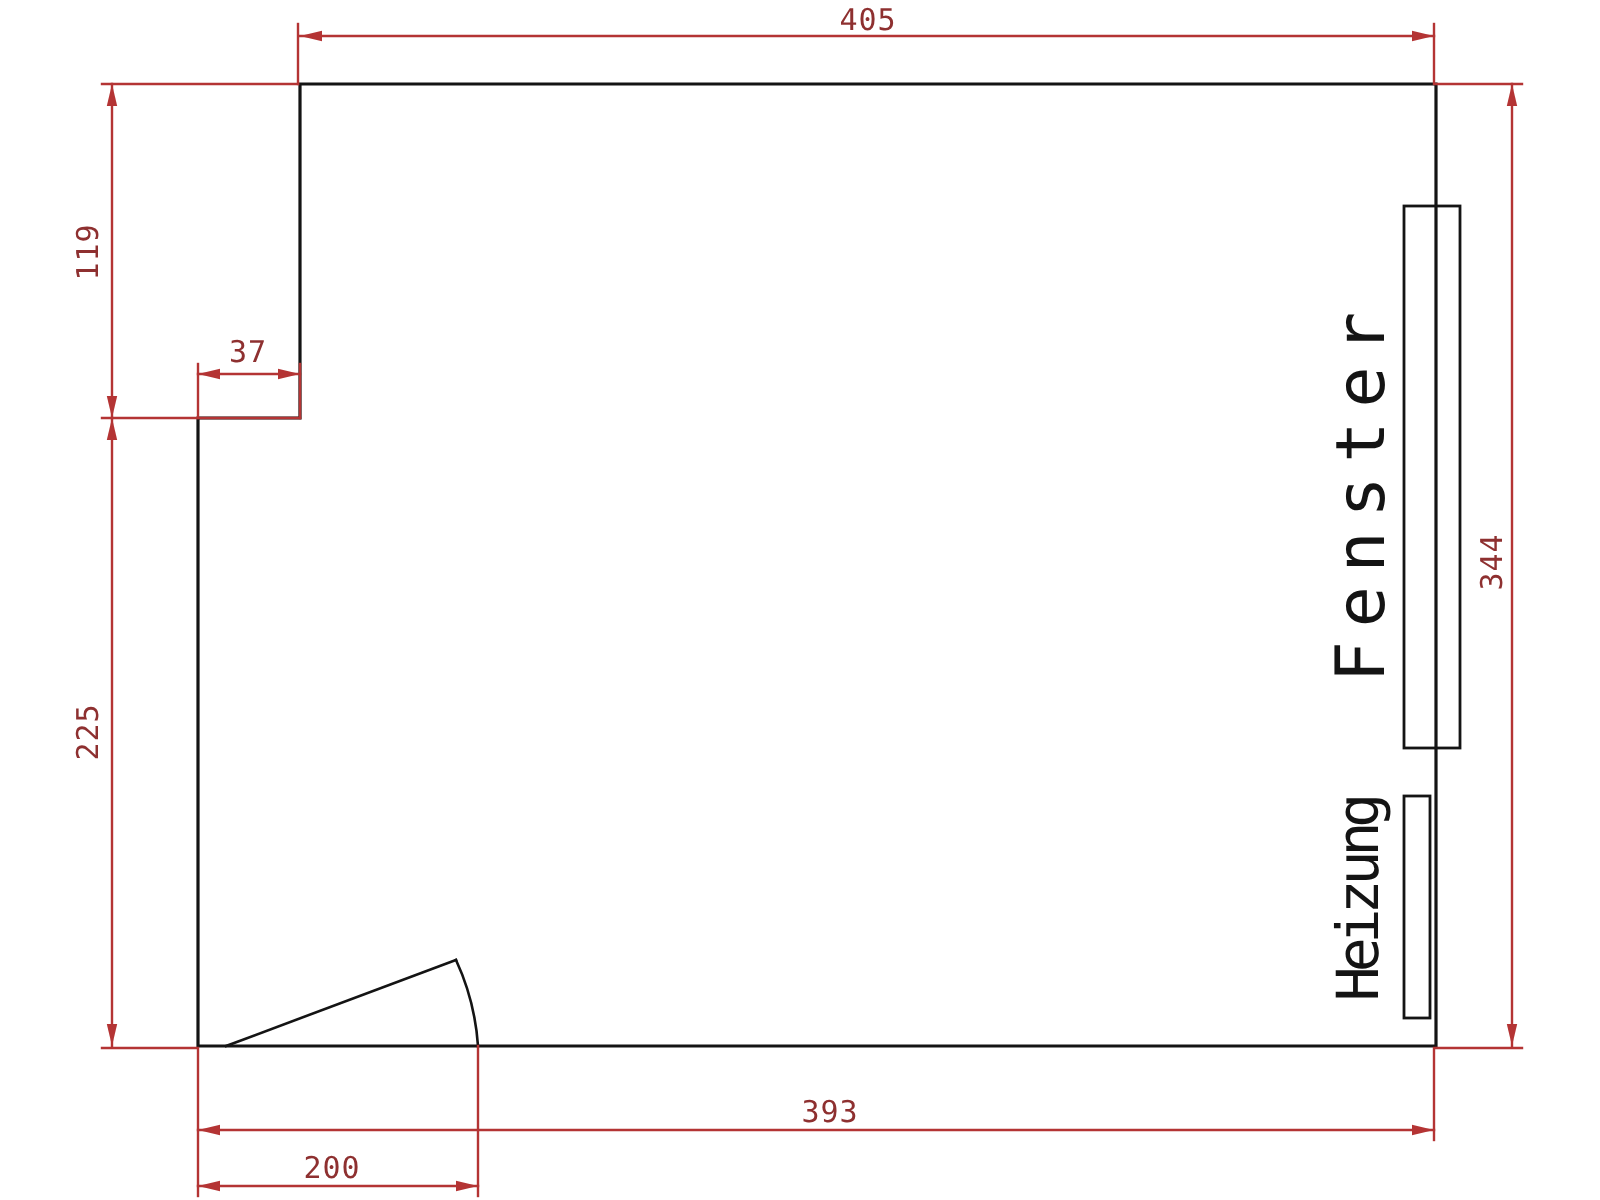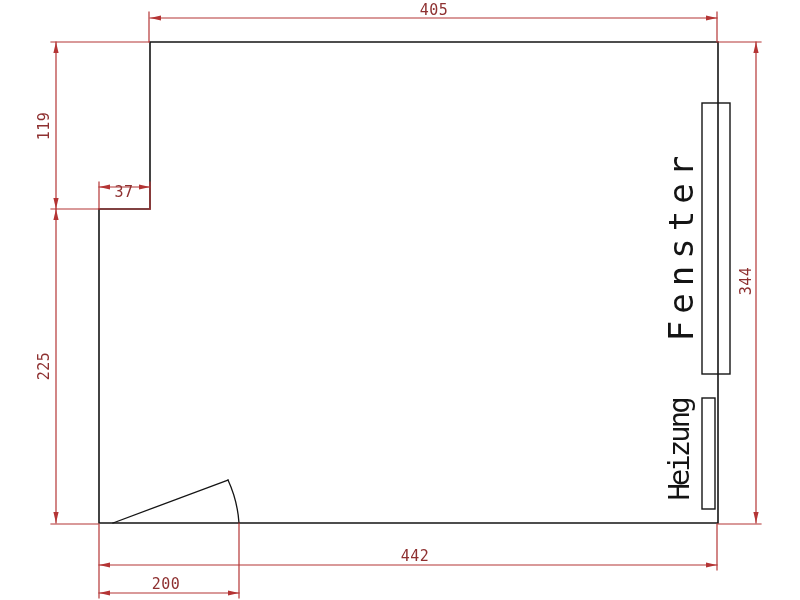--- a/index.html
+++ b/index.html
@@ -76,24 +76,24 @@
       <polygon points="99,565 110,562.4 110,567.6"></polygon>
       <polygon points="717,565 706,562.4 706,567.6"></polygon>
       <polygon points="99,593 110,590.4 110,595.6"></polygon>
       <polygon points="239,593 228,590.4 228,595.6"></polygon>
     </g>
   </svg>
 
   <div class="txt-layer" style="color: rgb(142, 48, 48);">
     <span class="dimtext" style="left:434px;top:10px;">405</span>
     <span class="dimtext vert" style="left:44px;top:126px;">119</span>
-    <span class="dimtext" style="left:124px;top:192px;">37</span>
+    <span class="dimtext" style="left:124px;top:176px;">37</span>
     <span class="dimtext vert" style="left:44px;top:366px;">225</span>
     <span class="dimtext vert" style="left:746px;top:281px;">344</span>
-    <span class="dimtext" style="left:415px;top:556px;">442</span>
+    <span class="dimtext" style="left:415px;top:556px;">393</span>
     <span class="dimtext" style="left:166px;top:584px;">200</span>
   </div>
 
   <div class="txt-layer" style="color: rgb(20, 20, 20);">
     <span class="biglabel label-window" style="left:681px;top:245px;">Fenster</span>
     <span class="biglabel label-heater" style="left:679px;top:450px;">Heizung</span>
   </div>
 
 </div>
 

